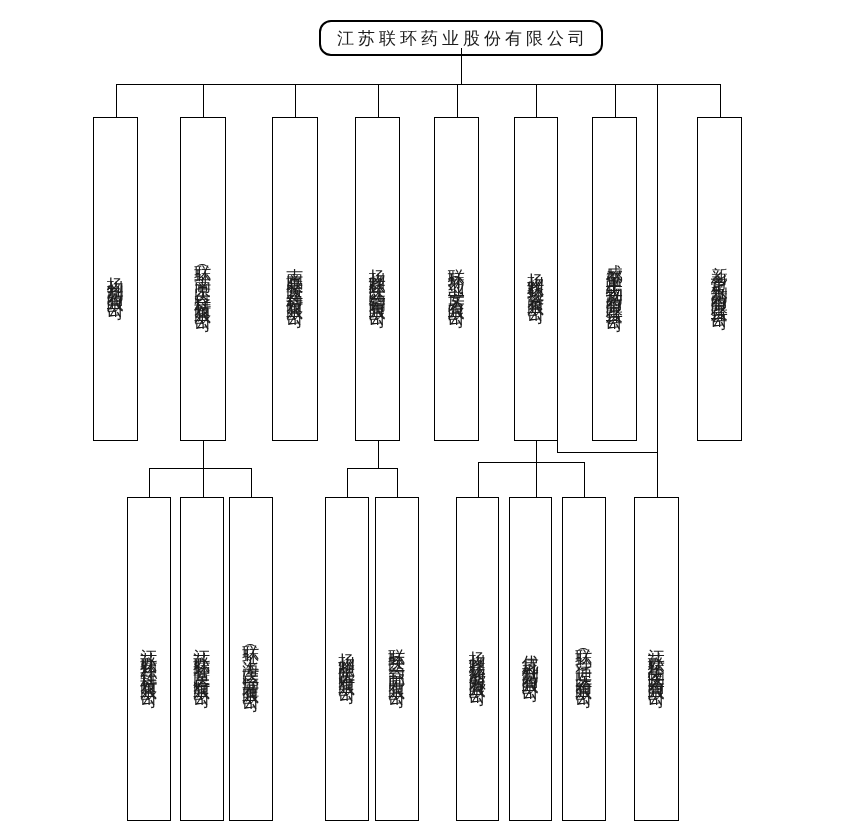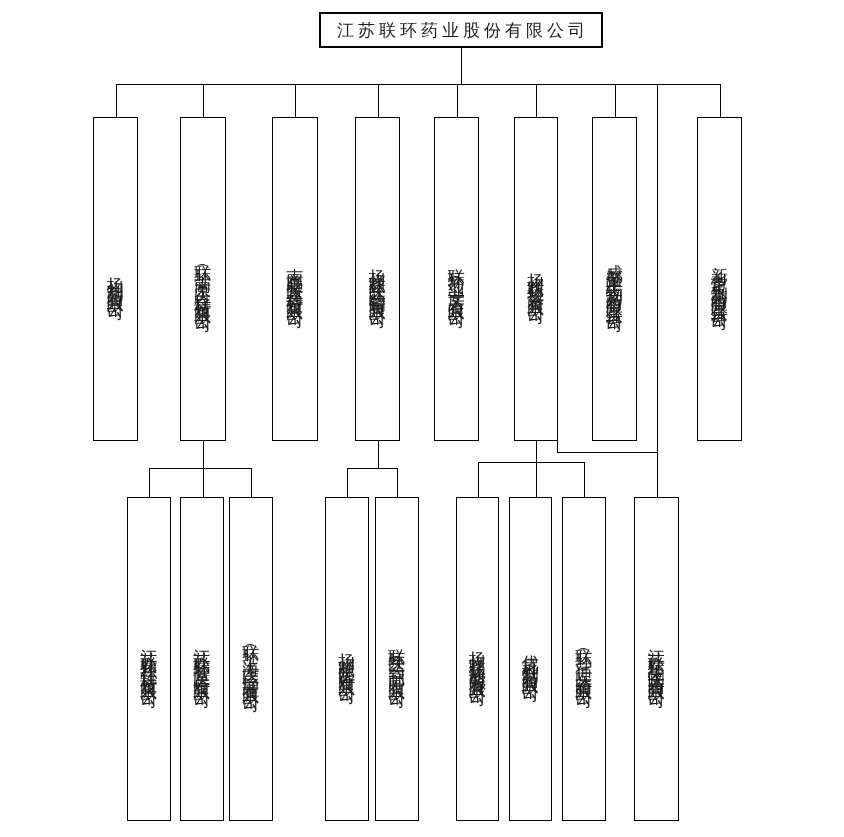--- a/index.html
+++ b/index.html
@@ -20,21 +20,21 @@
   .node.v span {
     writing-mode:vertical-rl; text-orientation:mixed;
     font-size:17px; letter-spacing:4px; line-height:1.1; white-space:nowrap;
   }
   .line { position:absolute; background:#000; }
 </style>
 </head>
 <body>
 
 <div id="stage" style="width: 844px; height: 837px;">
-    <div class="node h root" style="left: 319px; top: 12px; width: 284px; height: 36px;">
+    <div class="node h root" style="left: 319px; top: 20px; width: 284px; height: 36px; border-radius: 12px;">
       <span>江苏联环药业股份有限公司</span>
     </div>
     <div class="node v" style="left: 93px; top: 117px; width: 45px; height: 324px;">
       <span>扬州制药有限公司</span>
     </div>
     <div class="node v" style="left: 180px; top: 117px; width: 46px; height: 324px;">
       <span>联环（南京）医疗科技有限公司</span>
     </div>
     <div class="node v" style="left: 272px; top: 117px; width: 46px; height: 324px;">
       <span>南京联智医药科技有限公司</span>

